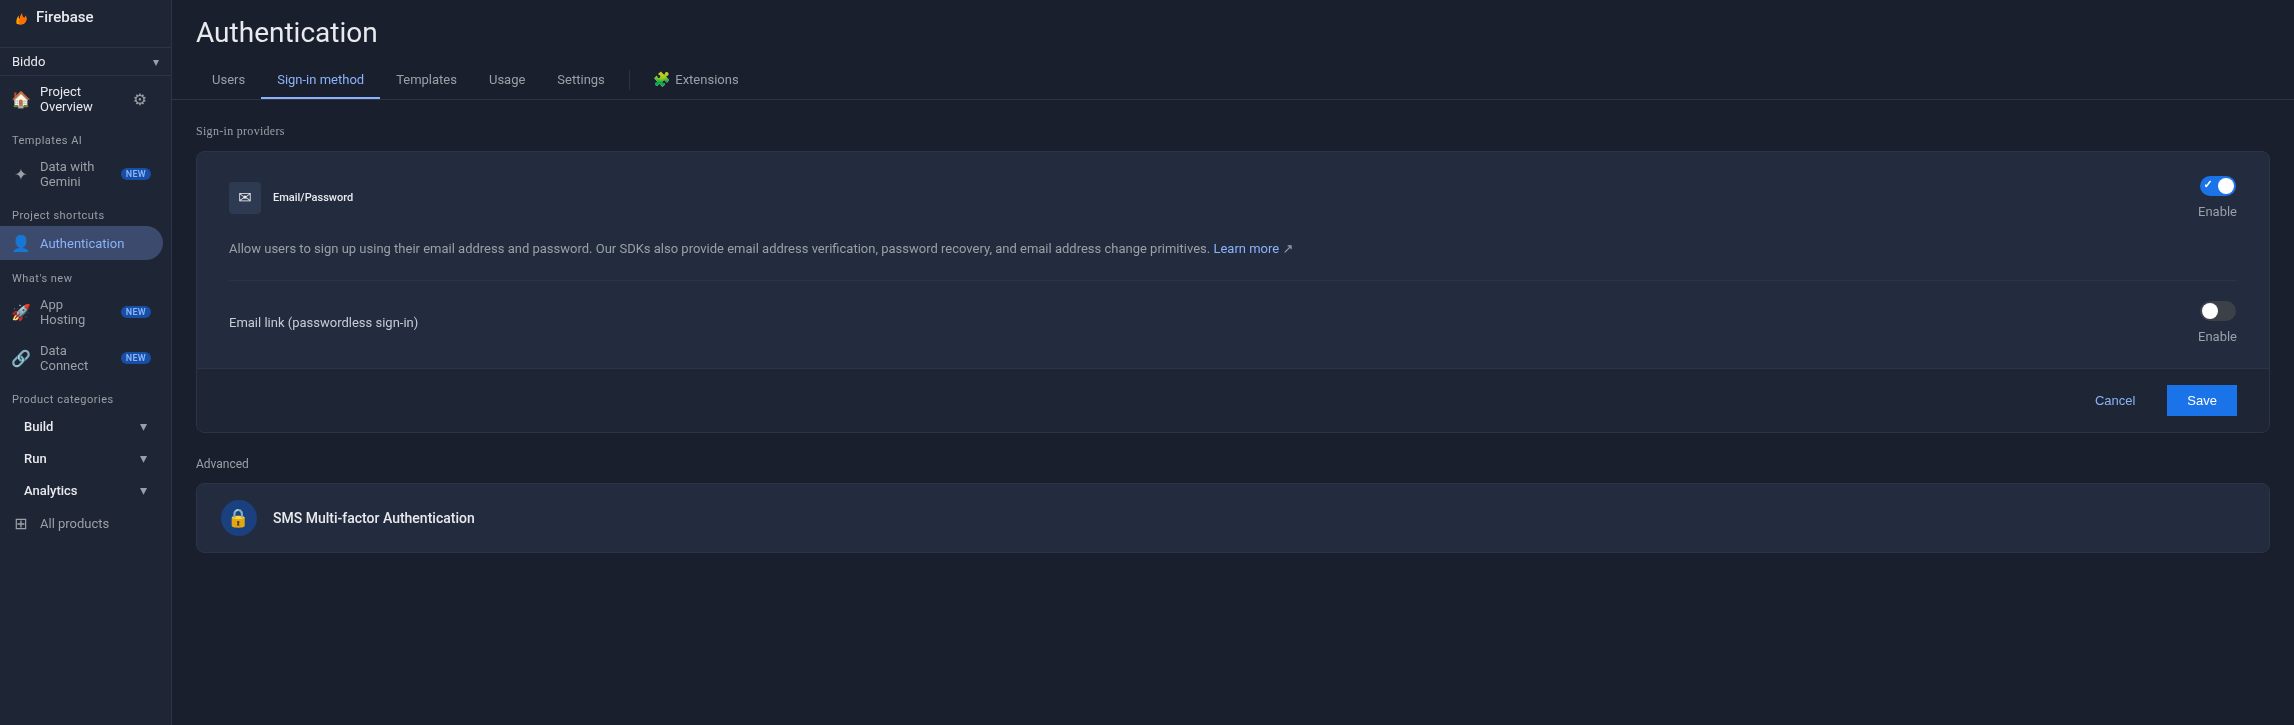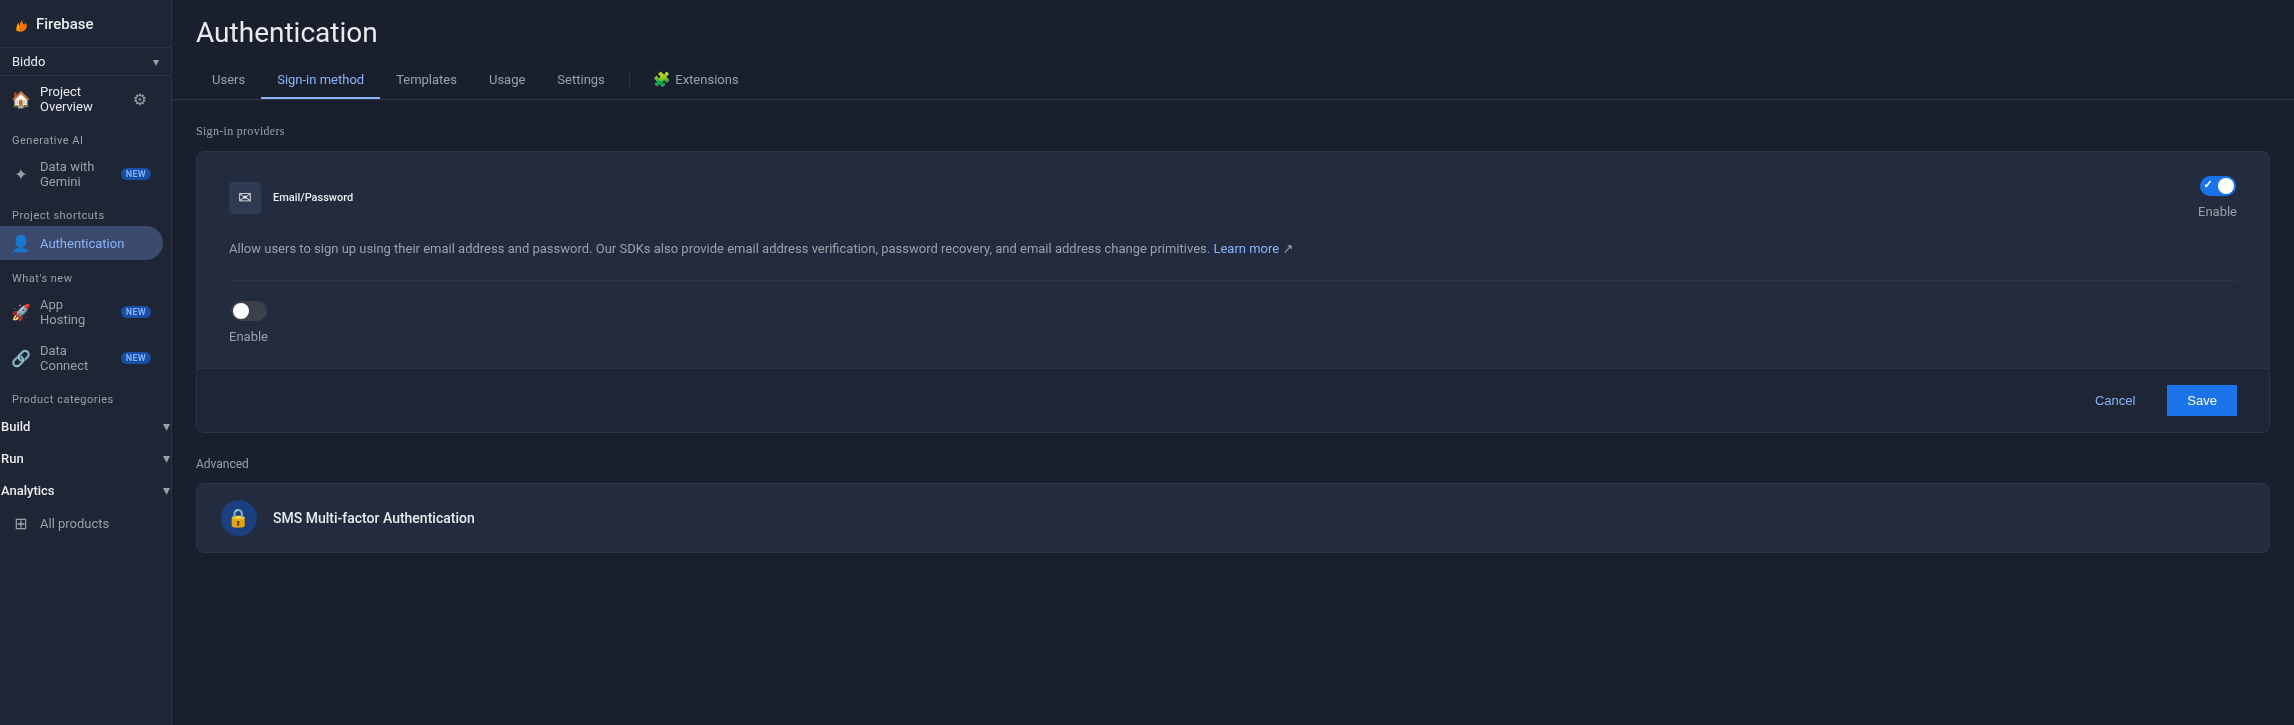--- a/index.html
+++ b/index.html
@@ -18,21 +18,21 @@
       width: 172px;
       min-width: 172px;
       background: #1e2535;
       display: flex;
       flex-direction: column;
       border-right: 1px solid #2d3348;
       overflow-y: auto;
     }
     .sidebar-header {
       display: flex;
-      align-items: center;
+      align-items: flex-start;
       padding: 8px 12px;
       height: 48px;
       border-bottom: 1px solid #2d3348;
     }
     .firebase-logo {
       display: flex;
       align-items: center;
       gap: 6px;
     }
     .firebase-flame {
@@ -96,21 +96,21 @@
       font-size: 9px;
       padding: 1px 5px;
       border-radius: 10px;
       font-weight: 600;
       letter-spacing: 0.3px;
     }
     .sidebar-category {
       display: flex;
       align-items: center;
       justify-content: space-between;
-      padding: 8px 1px;
+      padding: 8px 24px;
       cursor: pointer;
       color: #e8eaed;
       font-size: 13px;
       font-weight: 500;
     }
     .chevron {
       color: #9aa0a6;
       font-size: 14px;
     }
     .settings-icon-btn {
@@ -373,21 +373,21 @@
     <span class="project-name">Biddo</span>
     <span class="dropdown-arrow">▾</span>
   </div>
 
   <div class="sidebar-item overview">
     <span class="icon">🏠</span>
     <span>Project Overview</span>
     <span class="settings-icon-btn">⚙</span>
   </div>
 
-  <div class="sidebar-section-label">Generative AI</div>
+  <div class="sidebar-section-label">Templates AI</div>
 
   <div class="sidebar-item">
     <span class="icon">✦</span>
     <span>Data with Gemini</span>
     <span class="badge-new">NEW</span>
   </div>
 
   <div class="sidebar-section-label">Project shortcuts</div>
 
   <div class="sidebar-item active">
@@ -468,20 +468,21 @@
         </div>
 
         <p class="description-text">
           <span>Allow users to sign up using their email address and password. Our SDKs also provide email address verification, password recovery, and email address change primitives.</span>
           <a href="#">Learn more</a> ↗
         </p>
 
         <hr class="divider">
 
         <div class="email-link-row">
+          <span class="email-link-label">Email link (passwordless sign-in)</span>
           <div class="toggle-row">
             <div class="toggle off">
               <div class="toggle-knob"></div>
             </div>
             <span class="toggle-label">Enable</span>
           </div>
         </div>
       </div>
 
       <div class="card-actions">

